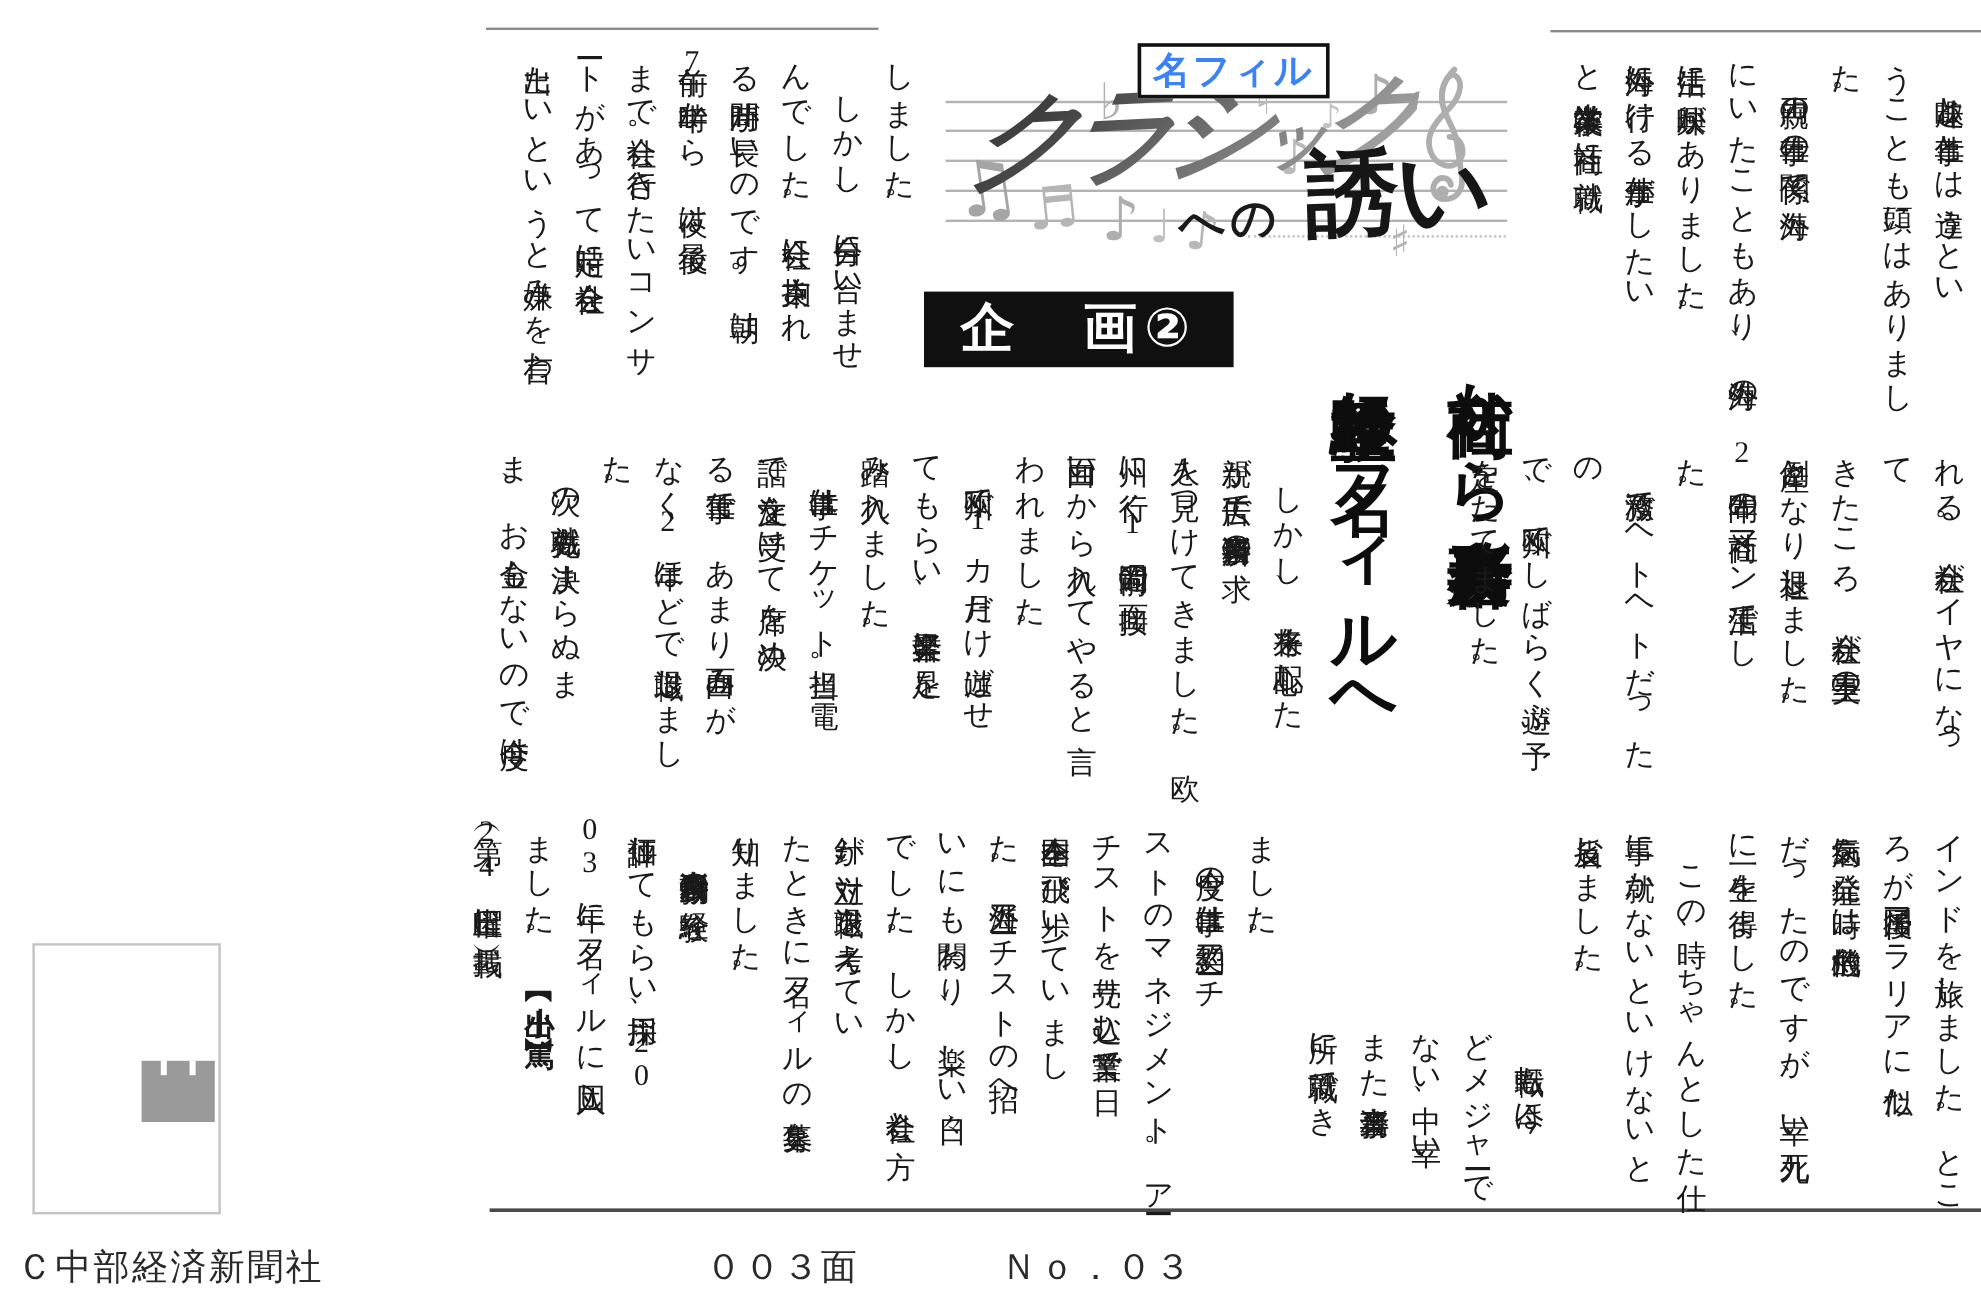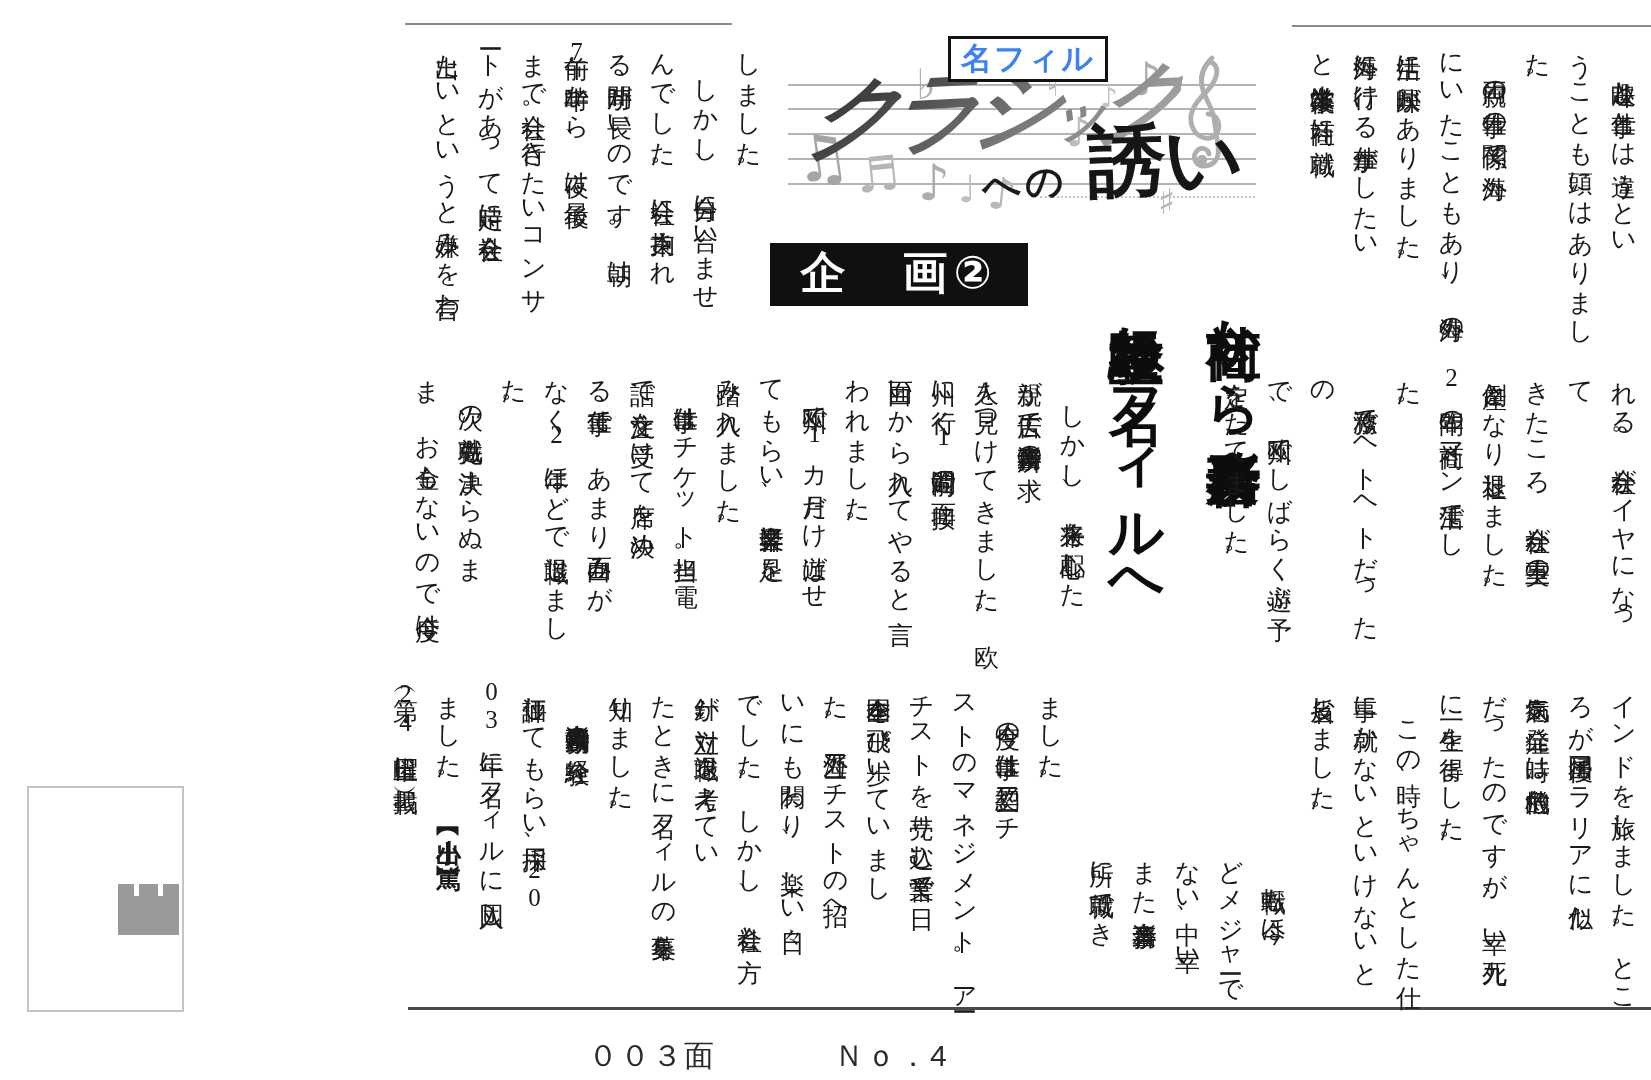--- a/index.html
+++ b/index.html
@@ -173,17 +173,18 @@
   <div class="band" id="band-under-headline">　転職も今ほ<br>どメジャーで<br>ない中、幸い<br>また音楽事務<br>所に就職でき</div>
   <div class="band" id="band-center-bottom">ました。<br>　今度の仕事は契約アーチ<br>ストのマネジメント。アー<br>チストを売り込む営業で日<br>本全国を飛び歩いていまし<br>た。海外アーチストの招へ<br>いにも関わり、楽しい日々<br>でした。しかし、会社と方<br>針が対立、退職を考えてい<br>たときに名フィルの募集を<br>知りました。<br>　音楽事務所勤務の経験を<br>評価してもらい採用、<span class="up">2</span><span class="up">0</span><br><span class="up">0</span><span class="up">3</span>年に名フィルに入団し<br>ました。　<span class="b">【小出　篤】</span><br>（第<span class="up">2</span>・<span class="up">4</span>土曜日に掲載）</div>
 
   <div id="stamp-box">
     <div id="stamp-mark">
       <div class="stamp-notch" id="stamp-notch-1"></div>
       <div class="stamp-notch" id="stamp-notch-2"></div>
     </div>
   </div>
 
+  <span class="footer-item" id="footer-publisher">Ｃ中部経済新聞社</span>
   <span class="footer-item" id="footer-page">００３面</span>
   <span class="footer-item" id="footer-edition">０１版</span>
-  <span class="footer-item" id="footer-number">Ｎｏ．4</span>
+  <span class="footer-item" id="footer-number">Ｎｏ．０３</span>
 
 </div>
 
 </body></html>

